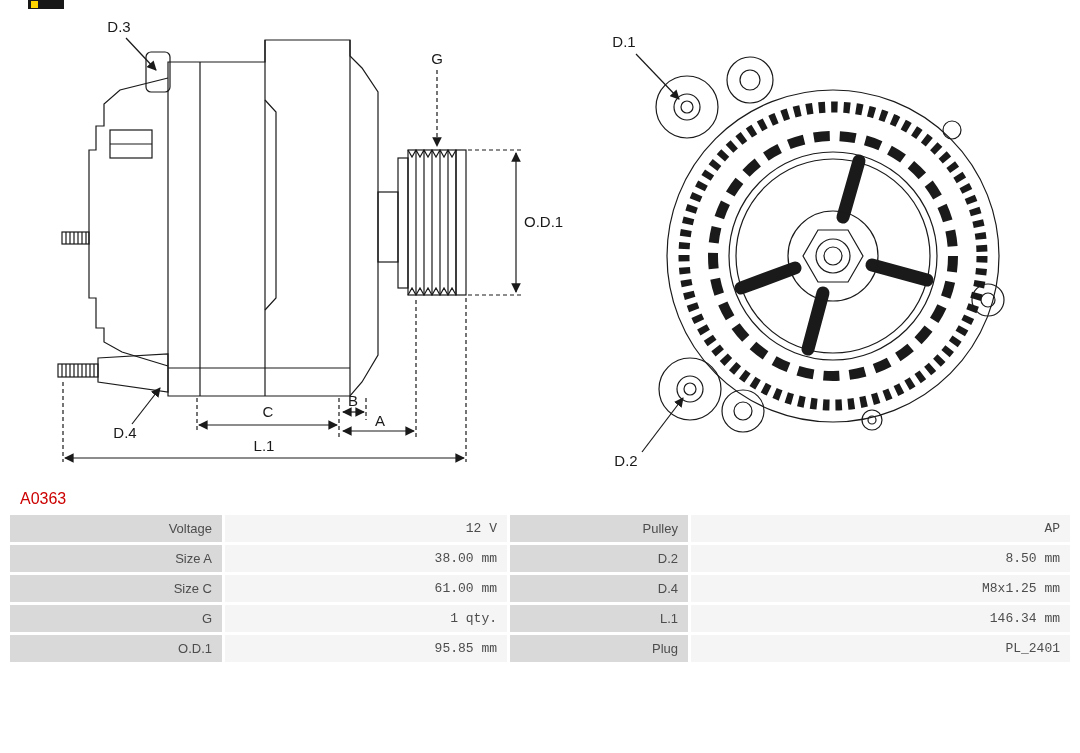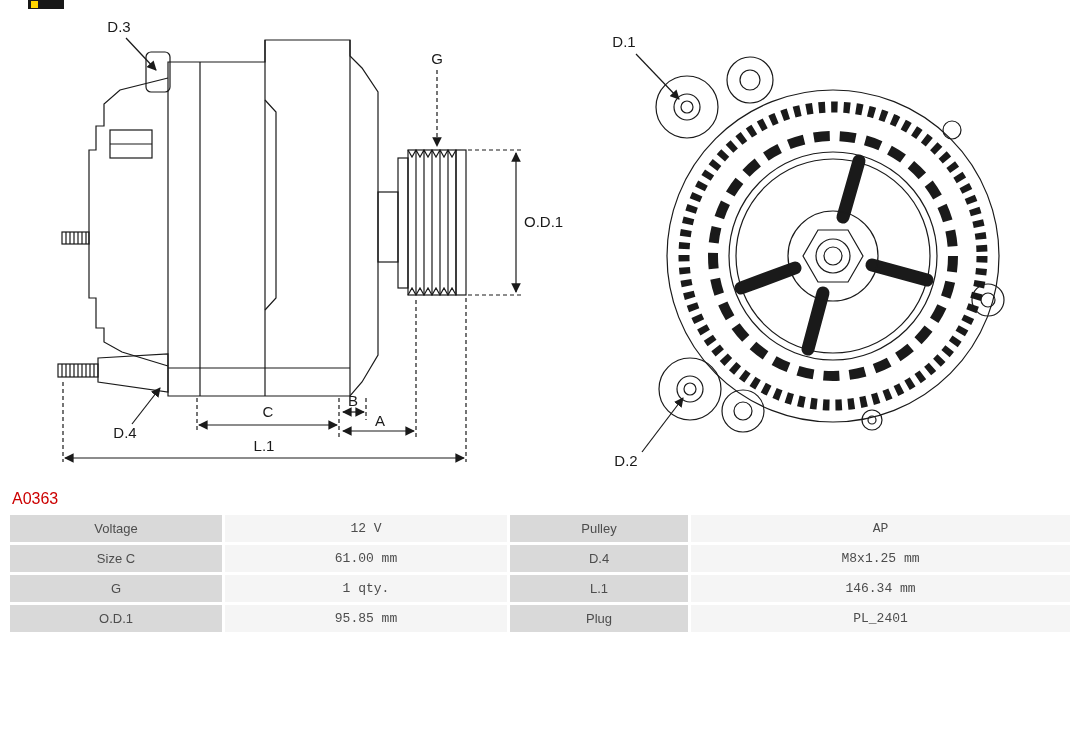--- a/index.html
+++ b/index.html
@@ -5,27 +5,27 @@
   html,body{margin:0;padding:0;}
   body{
     width:1080px;height:753px;position:relative;overflow:hidden;
     background:#ffffff;font-family:"Liberation Sans",sans-serif;
   }
   .logo-strip{position:absolute;left:28px;top:0;width:36px;height:9px;background:#181818;}
   .logo-strip .logo-yellow{position:absolute;left:3px;top:1px;width:7px;height:7px;background:#ffd400;}
   .diagram{display:block;width:1080px;height:482px;}
   .dim{font-size:15px;font-family:"Liberation Sans",sans-serif;fill:#1a1a1a;stroke:none;}
   .dash{stroke-dasharray:4 3;}
-  .part-number{color:#cc0000;font-size:16px;margin:8px 0 4px 12px;}
+  .part-number{color:#cc0000;font-size:16px;margin:8px 0 4px 20px;}
   .spec-table{
     border-collapse:separate;border-spacing:3px;width:1066px;margin-left:7px;
     table-layout:fixed;
   }
   .spec-table td{
-    height:27px;padding:0 10px;text-align:center;font-size:13px;color:#4d4d4d;
+    height:27px;padding:0 10px;text-align:right;font-size:13px;color:#4d4d4d;
     vertical-align:middle;white-space:nowrap;overflow:hidden;
   }
   td.lbl{background:#d9d9d9;}
   td.val{background:#f5f5f5;font-family:Liberation Mono, monospace;}
 </style>
 </head>
 <body>
 
 <div class="logo-strip">
   <span class="logo-yellow"></span>
@@ -165,20 +165,26 @@
       <col>
     </colgroup>
   <tbody>
     <tr>
       <td class="lbl">Voltage</td>
       <td class="val">12 V</td>
       <td class="lbl">Pulley</td>
       <td class="val">AP</td>
     </tr>
     <tr>
+      <td class="lbl">Size A</td>
+      <td class="val">38.00 mm</td>
+      <td class="lbl">D.2</td>
+      <td class="val">8.50 mm</td>
+    </tr>
+    <tr>
       <td class="lbl">Size C</td>
       <td class="val">61.00 mm</td>
       <td class="lbl">D.4</td>
       <td class="val">M8x1.25 mm</td>
     </tr>
     <tr>
       <td class="lbl">G</td>
       <td class="val">1 qty.</td>
       <td class="lbl">L.1</td>
       <td class="val">146.34 mm</td>

